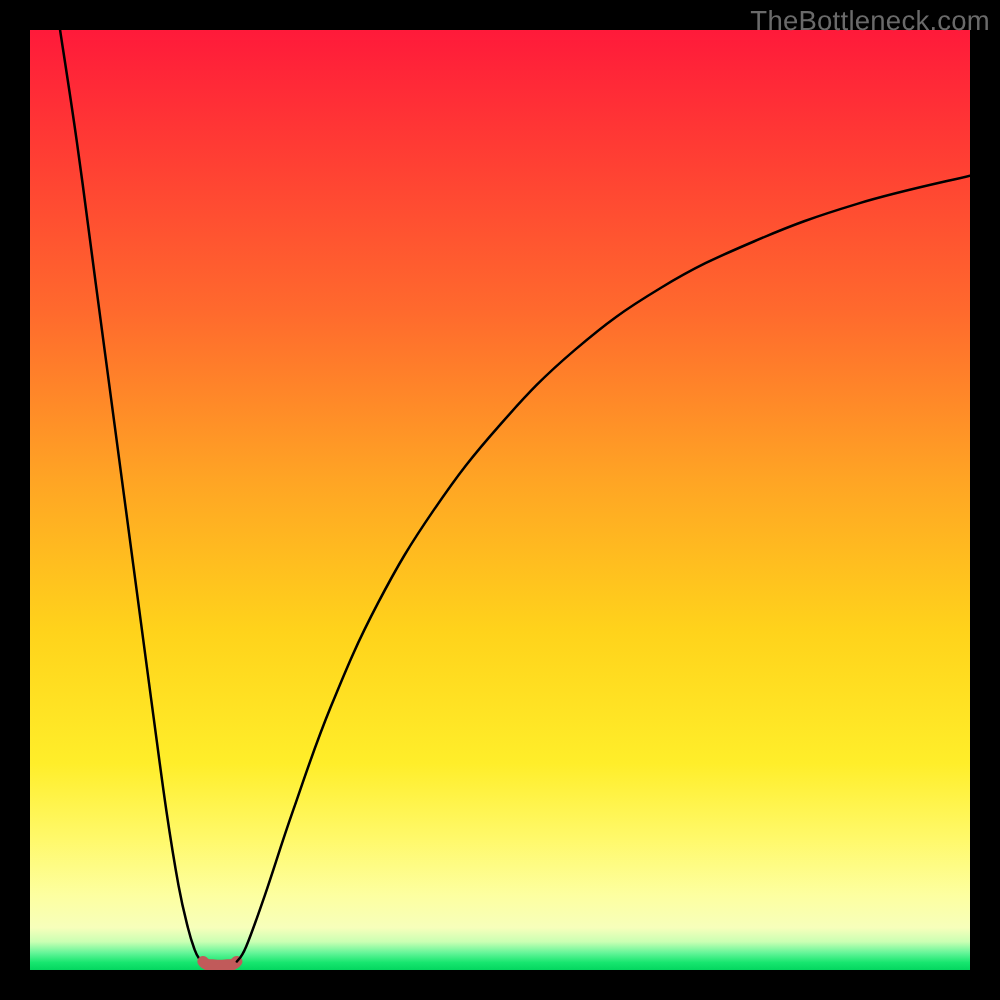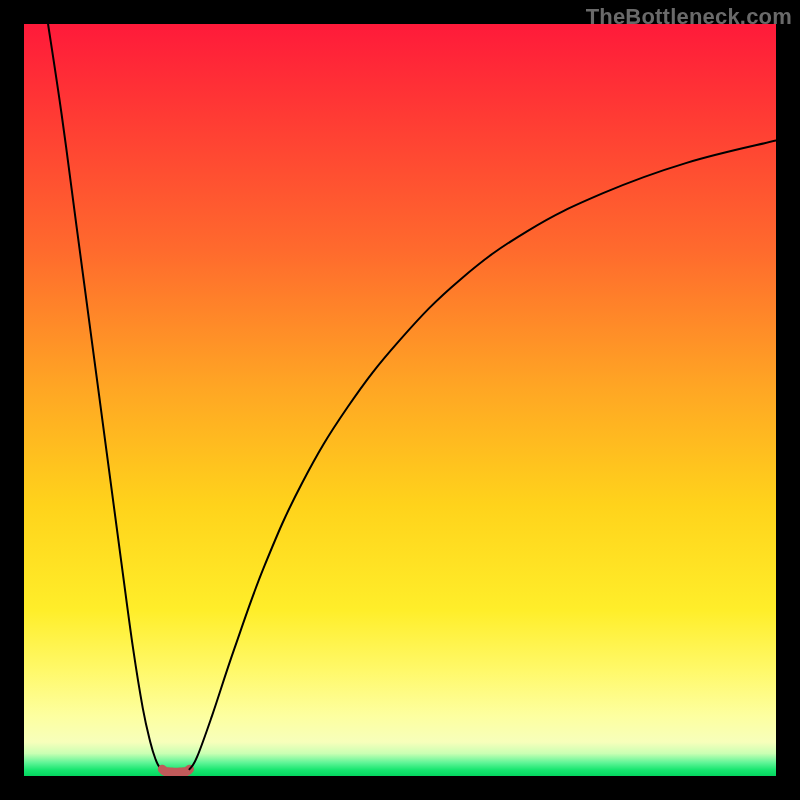--- a/index.html
+++ b/index.html
@@ -9,21 +9,20 @@
     height: 800px;
     background: #000;
     font-family: Arial, Helvetica, sans-serif;
     overflow: hidden;
   }
   .frame {
     position: relative;
     width: 800px;
     height: 800px;
     background: #000;
-    font-weight: bold;
   }
   .plot-bg {
     position: absolute;
     left: 24px;
     top: 24px;
     width: 752px;
     height: 752px;
     
     background: linear-gradient(
       to bottom,

